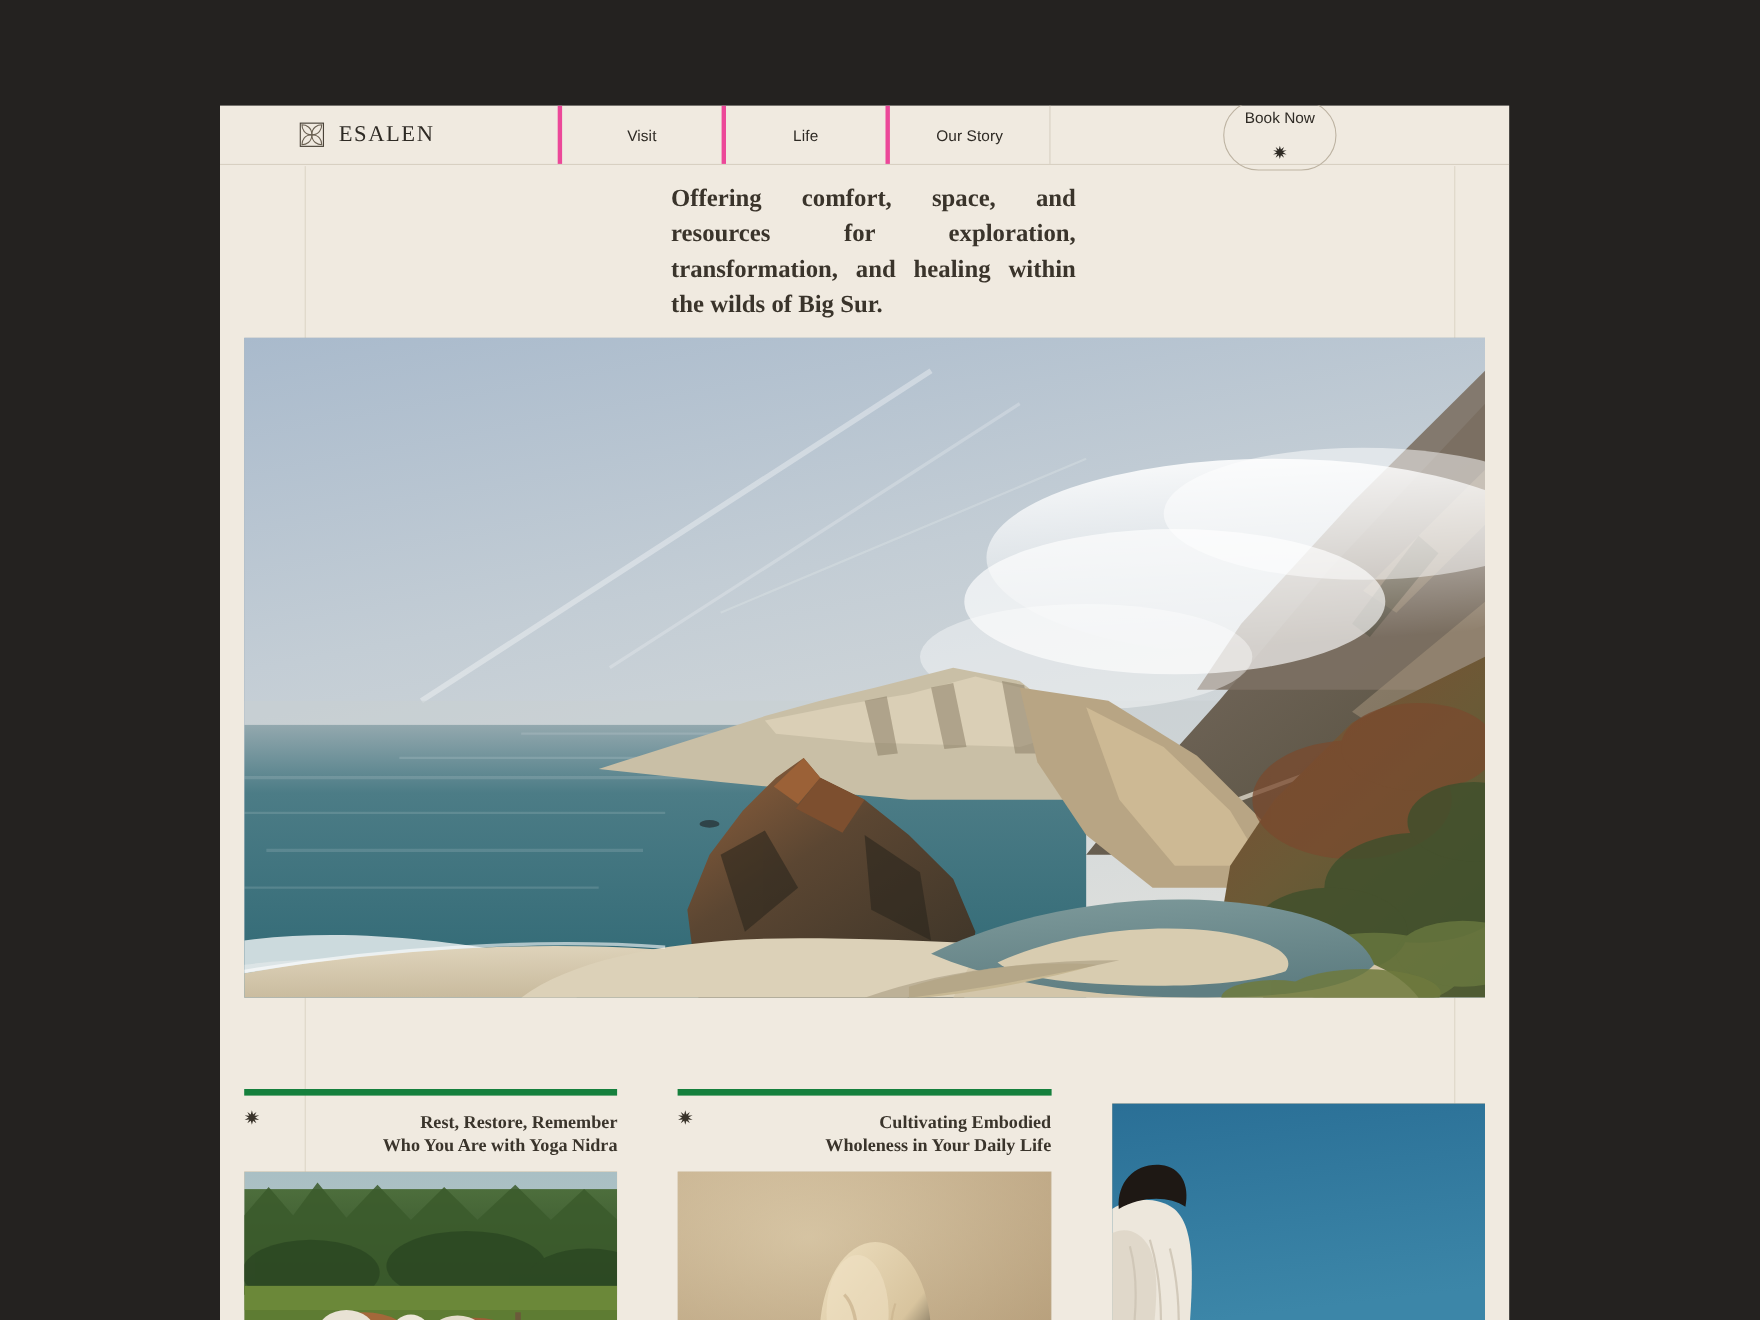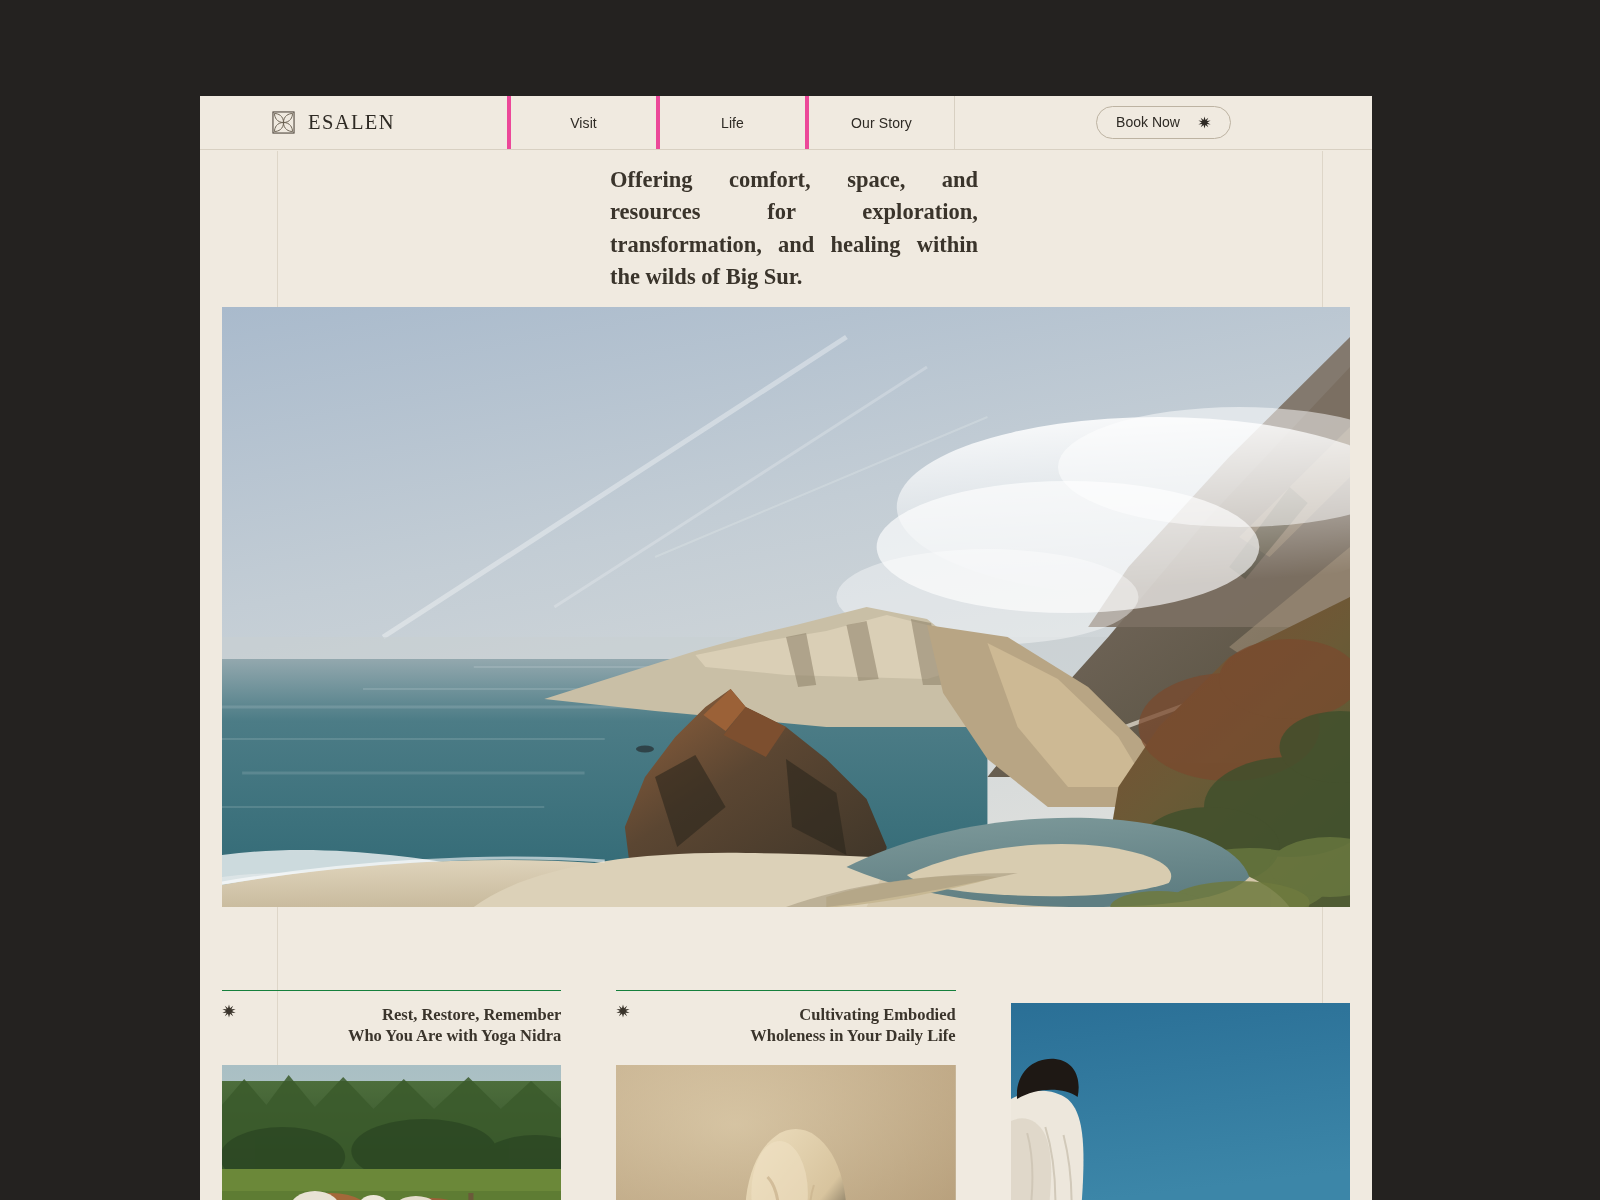--- a/index.html
+++ b/index.html
@@ -86,20 +86,21 @@
     gap: 18px;
     padding: 8px 19px 9px;
     border: 1px solid #BDB3A2;
     border-radius: 999px;
     background: transparent;
     font-family: "Liberation Sans", sans-serif;
     font-size: 14px;
     color: #2E2A24;
     cursor: pointer;
     line-height: 1;
+    flex-direction: column;
   }
 
   .sparkle { display: block; }
 
   
   .grid-rule {
     position: absolute;
     top: 55px;
     bottom: 0;
     width: 1px;
@@ -147,21 +148,21 @@
   .cards {
     position: relative;
     display: flex;
     gap: 55px;
     padding: 0 22px;
   }
 
   .card { flex: 1; min-width: 0; }
 
   .card-head {
-    border-top: 1px solid #15803d;
+    border-top: 6px solid #15803d;
     padding-top: 13px;
     display: flex;
     align-items: flex-start;
     justify-content: space-between;
     gap: 14px;
     height: 62px;
   }
 
   .card-title {
     font-family: "Liberation Serif", serif;

